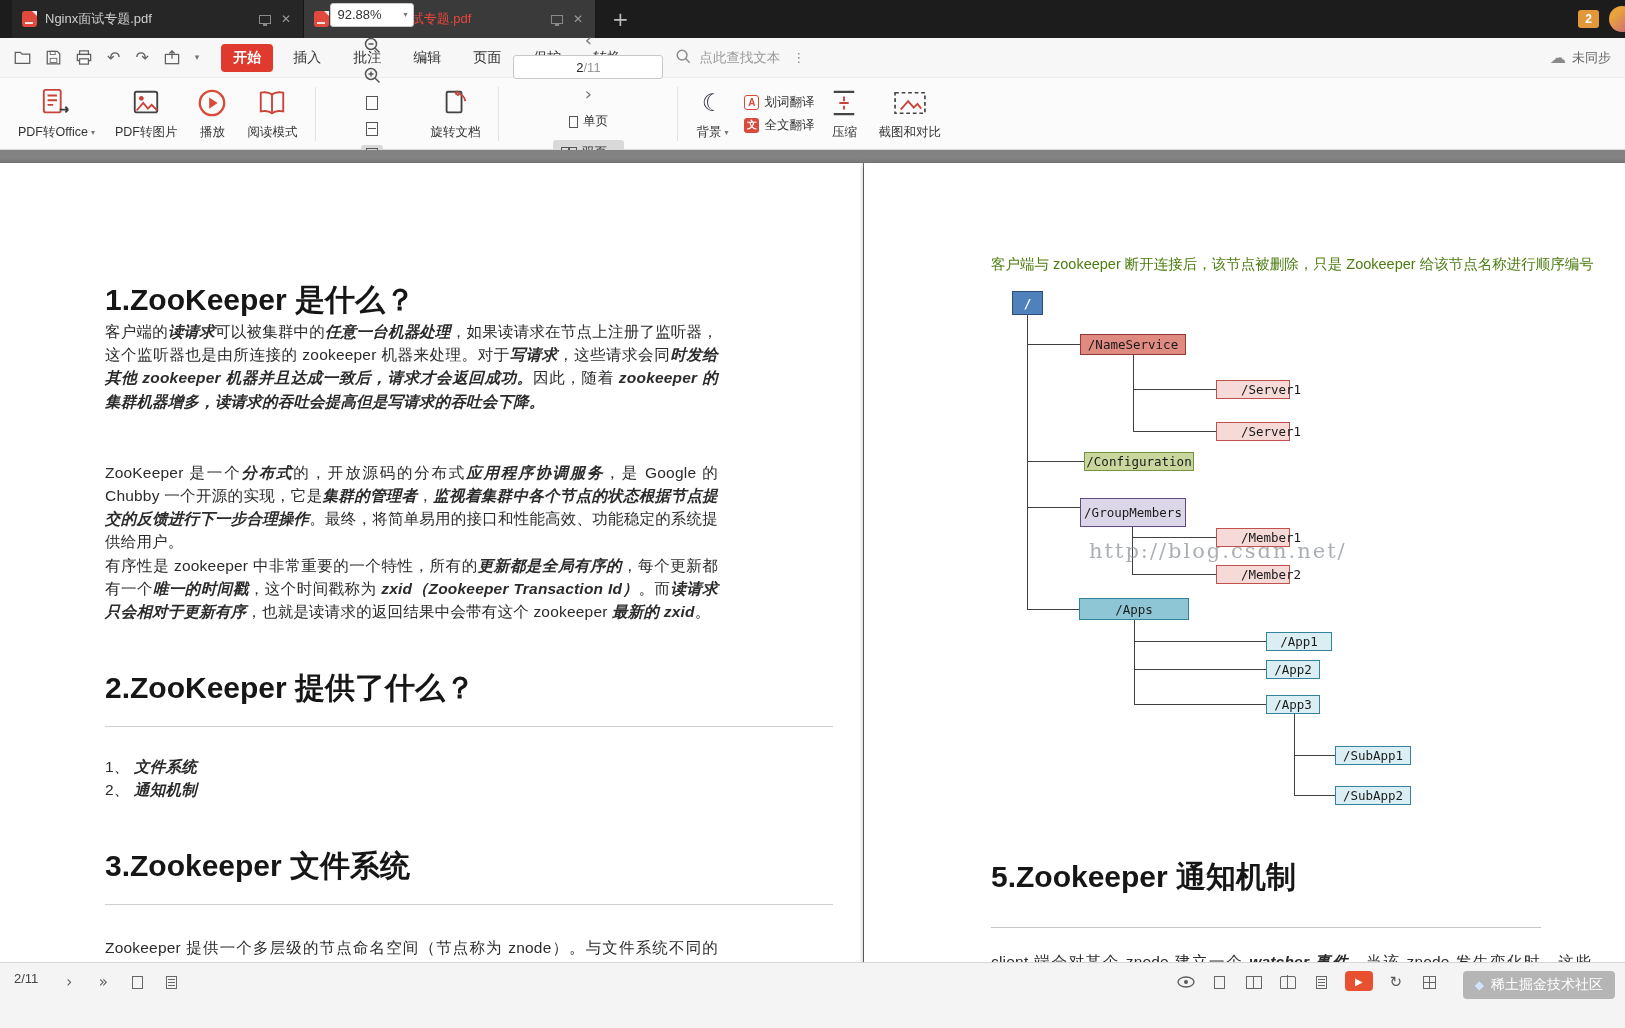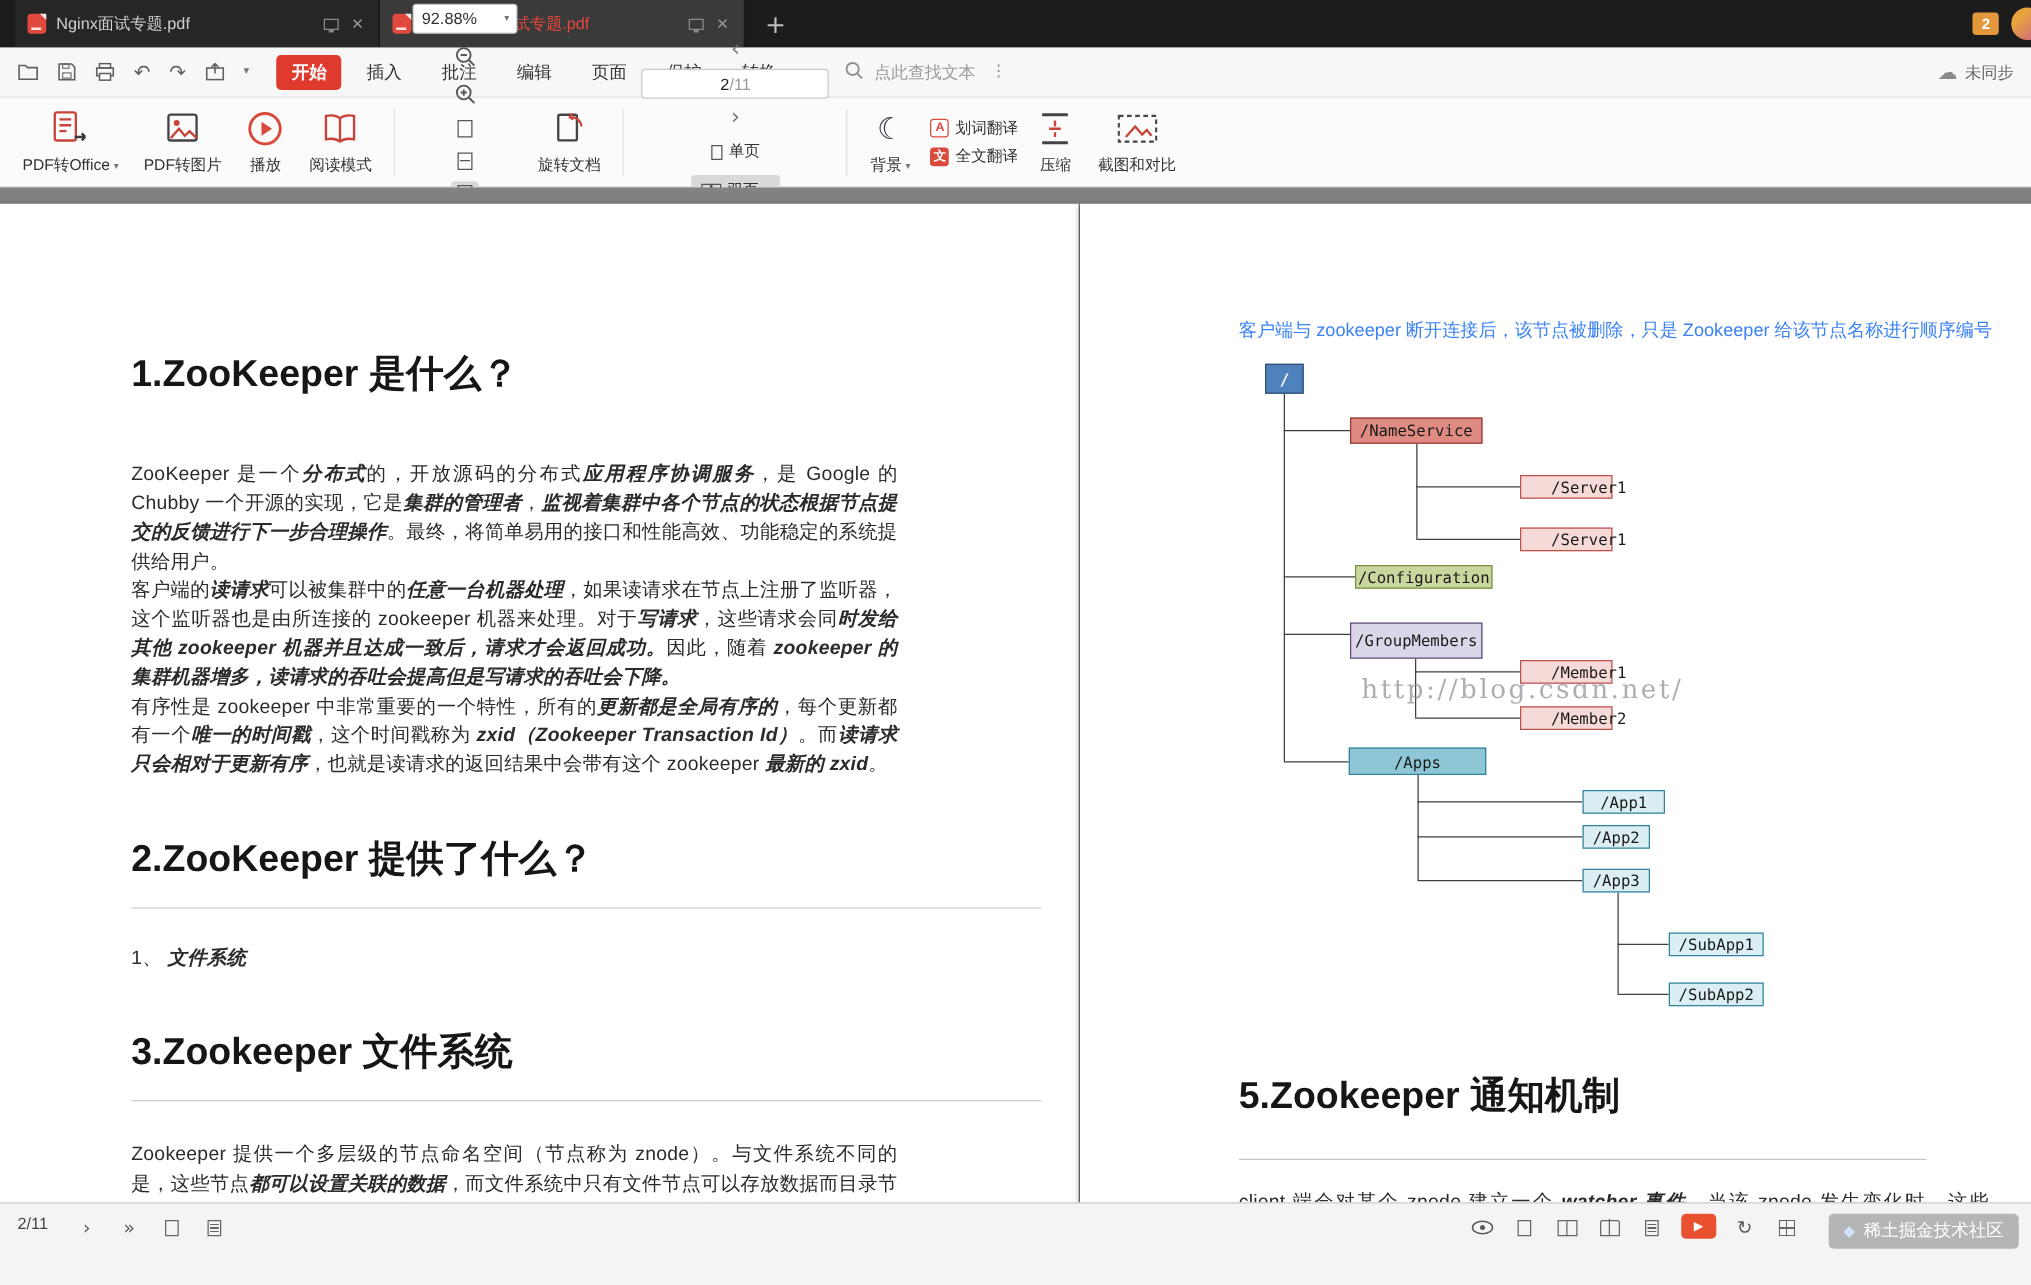--- a/index.html
+++ b/index.html
@@ -87,21 +87,21 @@
   .page { position:absolute; top:13px; width:880px; height:1200px; background:#fff;
     box-shadow:0 1px 5px rgba(0,0,0,.4); }
   .pageL { left:-17px; padding:117px 145px 0 122px; }
   .pageR { left:864px; }
   .dh { font-size:30px; font-weight:700; color:#161616; line-height:40px; margin:0; }
   .rule { padding-bottom:18px; border-bottom:1px solid #cfcfcf; margin-right:-115px; }
   .dp { margin:0; font-size:15.5px; line-height:23.2px; color:#2b2b2b; letter-spacing:.2px; text-align:justify; }
   .bi { font-weight:700; font-style:italic; }
   .mt48{margin-top:48px} .mt45{margin-top:45px} .mt44{margin-top:44px} .mt31{margin-top:31px} .mt28{margin-top:28px}
 
-  .rp-top { position:absolute; left:127px; top:92px; font-size:14.5px; color:#3b82f6; white-space:nowrap; }
+  .rp-top { position:absolute; left:127px; top:92px; font-size:14.5px; color:#4d7c0f; white-space:nowrap; }
   .tree { position:absolute; left:0; top:0; right:0; bottom:0; }
   .tl { position:absolute; background:#3f3f3f; z-index:0; }
   .wm { position:absolute; left:225px; top:376px; z-index:1; font-family:"DejaVu Serif",serif;
     font-size:21px; color:#8f959b; opacity:.75; letter-spacing:2px; white-space:nowrap; }
   .tn { position:absolute; z-index:2; border:1px solid; display:flex; align-items:center; justify-content:center;
     font-family:"DejaVu Sans Mono",monospace; font-size:12.5px; color:#1a1a1a; white-space:nowrap; }
   .c-root { background:#4f81bd; border-color:#2c4d77; color:#fff; font-weight:bold; }
   .c-ns   { background:#e08b82; border-color:#953735; }
   .c-pink { background:#f5dad7; border-color:#c0504d;padding-left:36px; }
   .c-green{ background:#c9d79e; border-color:#76923c; }
@@ -378,25 +378,26 @@
     <span class="blabel">
         <span>截图和对比</span>
       </span>
   </div>
 </div>
 
 <div class="docarea">
 
   <div class="page pageL">
     <h1 class="dh">1.ZooKeeper 是什么？</h1>
+    <p class="dp"><span>客户端的</span><span class="bi">读请求</span><span>可以被集群中的</span><span class="bi">任意一台机器处理</span><span>，如果读请求在节点上注册了监听器，这个监听器也是由所连接的 zookeeper 机器来处理。对于</span><span class="bi">写请求</span><span>，这些请求会同</span><span class="bi">时发给其他 zookeeper 机器并且达成一致后，请求才会返回成功。</span><span>因此，随着 </span><span class="bi">zookeeper 的集群机器增多，读请求的吞吐会提高但是写请求的吞吐会下降。</span></p>
     <p class="dp mt48"><span>ZooKeeper 是一个</span><span class="bi">分布式</span><span>的，开放源码的分布式</span><span class="bi">应用程序协调服务</span><span>，是 Google 的 Chubby 一个开源的实现，它是</span><span class="bi">集群的管理者</span><span>，</span><span class="bi">监视着集群中各个节点的状态根据节点提交的反馈进行下一步合理操作</span><span>。最终，将简单易用的接口和性能高效、功能稳定的系统提供给用户。</span></p>
-    <p class="dp"><span>客户端的</span><span class="bi">读请求</span><span>可以被集群中的</span><span class="bi">任意一台机器处理</span><span>，如果读请求在节点上注册了监听器，这个监听器也是由所连接的 zookeeper 机器来处理。对于</span><span class="bi">写请求</span><span>，这些请求会同</span><span class="bi">时发给其他 zookeeper 机器并且达成一致后，请求才会返回成功。</span><span>因此，随着 </span><span class="bi">zookeeper 的集群机器增多，读请求的吞吐会提高但是写请求的吞吐会下降。</span></p>
     <p class="dp"><span>有序性是 zookeeper 中非常重要的一个特性，所有的</span><span class="bi">更新都是全局有序的</span><span>，每个更新都有一个</span><span class="bi">唯一的时间戳</span><span>，这个时间戳称为 </span><span class="bi">zxid（Zookeeper Transaction Id）</span><span>。而</span><span class="bi">读请求只会相对于更新有序</span><span>，也就是读请求的返回结果中会带有这个 zookeeper </span><span class="bi">最新的 zxid</span><span>。</span></p>
     <h1 class="dh rule mt45">2.ZooKeeper 提供了什么？</h1>
     <p class="dp mt28"><span>1、 </span><span class="bi">文件系统</span></p>
+    <p class="dp"><span>2、 </span><span class="bi">通知机制</span></p>
     <h1 class="dh rule mt44">3.Zookeeper 文件系统</h1>
     <p class="dp mt31"><span>Zookeeper 提供一个多层级的节点命名空间（节点称为 znode）。与文件系统不同的是，这些节点</span><span class="bi">都可以设置关联的数据</span><span>，而文件系统中只有文件节点可以存放数据而目录节点不行。Zookeeper 为了保证高吞吐和低延迟，在内存中维护了这个树状的目录结构，这种特性使得 Zookeeper </span></p>
   </div>
 
   <div class="page pageR">
     <div class="rp-top">客户端与 zookeeper 断开连接后，该节点被删除，只是 Zookeeper 给该节点名称进行顺序编号</div>
 
     <div class="tree">
 
       <div class="tl" style="left:163px;top:152px;width:1px;height:294px"></div>

